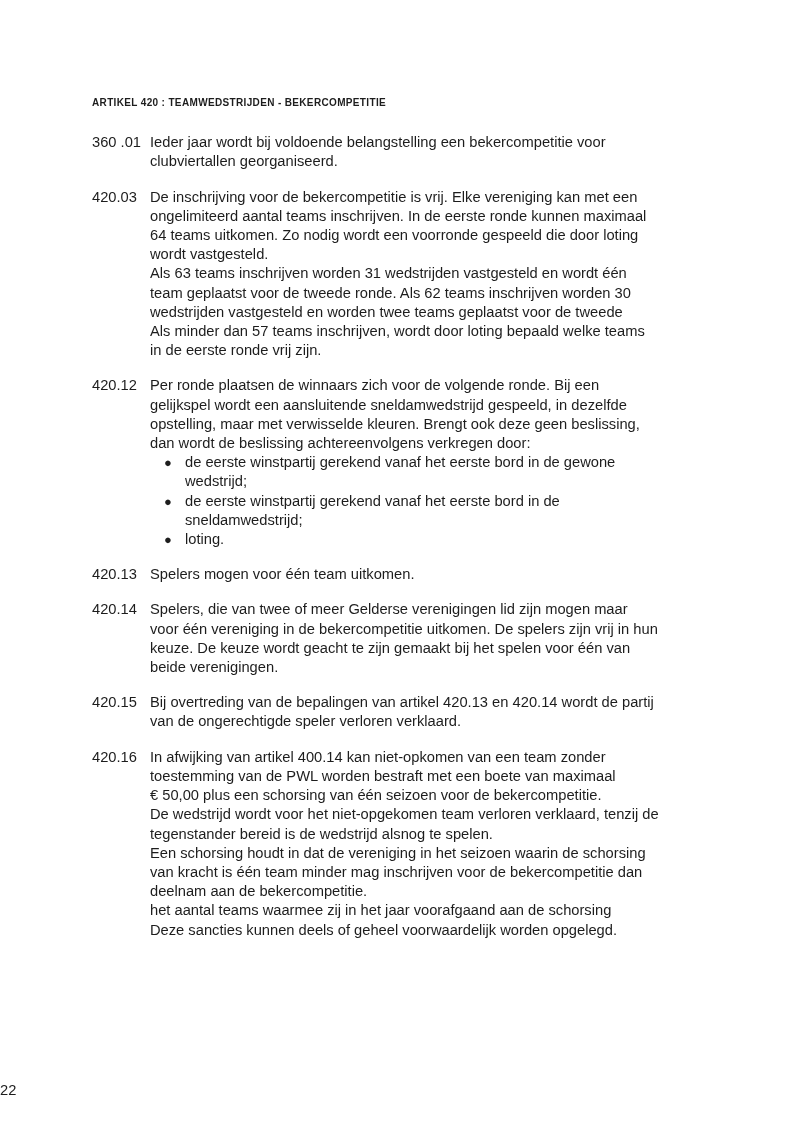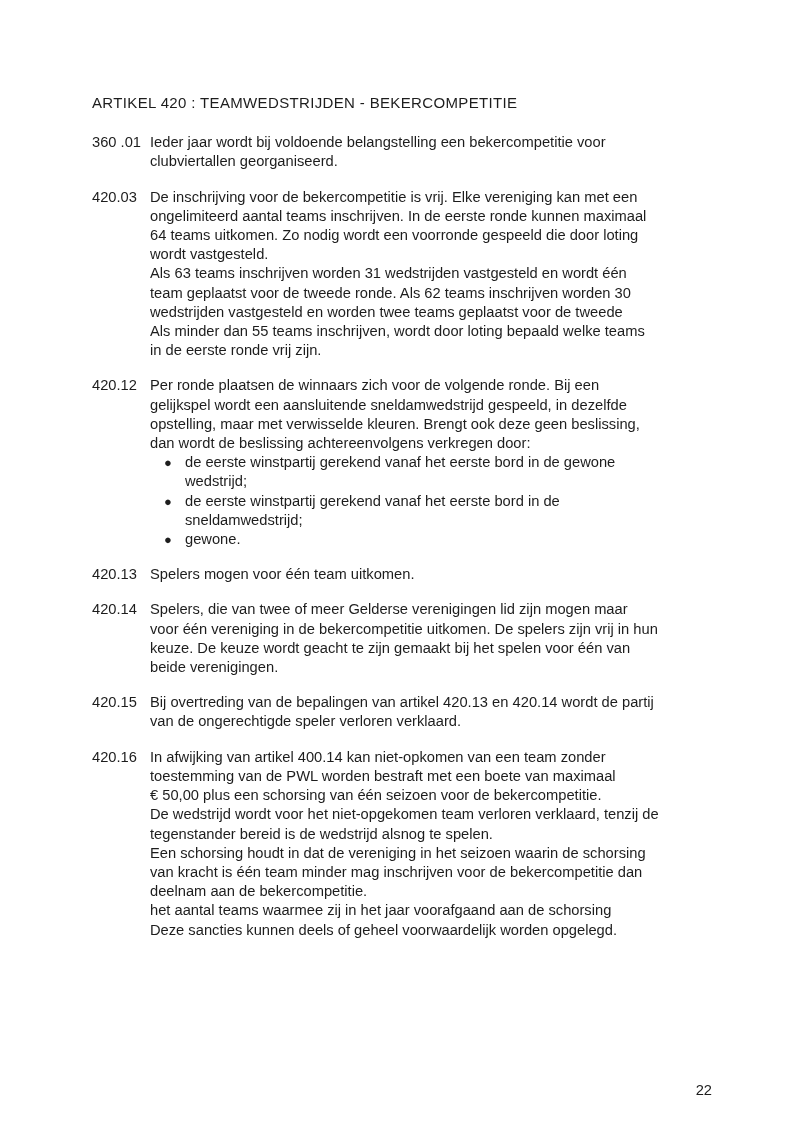--- a/index.html
+++ b/index.html
@@ -3,35 +3,35 @@
 <meta charset="utf-8">
 <style>
   html, body { margin: 0; padding: 0; background: #ffffff; }
   body {
     width: 800px; height: 1131px; position: relative; overflow: hidden;
     font-family: "Liberation Sans", sans-serif;
     color: #1d1d1d;
   }
   .page { position: absolute; inset: 0; padding: 93px 40px 0 92px; }
   .title {
-    font-size: 15px; font-weight: normal; line-height: 19.2px;
+    font-size: 10px; font-weight: bold; line-height: 19.2px;
     letter-spacing: 0.35px; margin: 0 0 21px 0; white-space: pre;
   }
   .sections { font-size: 14.7px; line-height: 19.2px; }
   .section { display: flex; margin-bottom: 16px; }
   .sec-num { flex: 0 0 58px; white-space: pre; }
   .sec-body { flex: 1 1 auto; min-width: 0; }
   .line { white-space: pre; }
   .block.gap-above { margin-top: 18px; }
   .bullet-item { display: flex; }
   .bullet-glyph { flex: 0 0 21px; margin-left: 14px; font-size: 13px; }
   .bullet-lines { flex: 1 1 auto; min-width: 0; }
   .footer {
     position: absolute; top: 1081px; left: 0; width: 712px;
-    text-align: right; font-size: 14.7px; line-height: 19.2px;
+    text-align: left; font-size: 14.7px; line-height: 19.2px;
   }
 </style>
 </head>
 <body>
 
 <div class="page">
   <div class="title">ARTIKEL 420 : TEAMWEDSTRIJDEN - BEKERCOMPETITIE</div>
   <div class="sections" id="sections">
       <div class="section">
         <div class="sec-num">360 .01</div>
@@ -46,21 +46,21 @@
         <div class="sec-num">420.03</div>
         <div class="sec-body">
           <div class="block">
             <div class="line">De inschrijving voor de bekercompetitie is vrij. Elke vereniging kan met een</div>
             <div class="line">ongelimiteerd aantal teams inschrijven. In de eerste ronde kunnen maximaal</div>
             <div class="line">64 teams uitkomen. Zo nodig wordt een voorronde gespeeld die door loting</div>
             <div class="line">wordt vastgesteld.</div>
             <div class="line">Als 63 teams inschrijven worden 31 wedstrijden vastgesteld en wordt één</div>
             <div class="line">team geplaatst voor de tweede ronde. Als 62 teams inschrijven worden 30</div>
             <div class="line">wedstrijden vastgesteld en worden twee teams geplaatst voor de tweede</div>
-            <div class="line">Als minder dan 55 teams inschrijven, wordt door loting bepaald welke teams</div>
+            <div class="line">Als minder dan 57 teams inschrijven, wordt door loting bepaald welke teams</div>
             <div class="line">in de eerste ronde vrij zijn.</div>
           </div>
         </div>
       </div>
       <div class="section">
         <div class="sec-num">420.12</div>
         <div class="sec-body">
           <div class="block">
             <div class="line">Per ronde plaatsen de winnaars zich voor de volgende ronde. Bij een</div>
             <div class="line">gelijkspel wordt een aansluitende sneldamwedstrijd gespeeld, in dezelfde</div>
@@ -78,21 +78,21 @@
             <div class="bullet-item">
               <span class="bullet-glyph">●</span>
               <div class="bullet-lines">
                 <div class="line">de eerste winstpartij gerekend vanaf het eerste bord in de</div>
                 <div class="line">sneldamwedstrijd;</div>
               </div>
             </div>
             <div class="bullet-item">
               <span class="bullet-glyph">●</span>
               <div class="bullet-lines">
-                <div class="line">gewone.</div>
+                <div class="line">loting.</div>
               </div>
             </div>
           </div>
         </div>
       </div>
       <div class="section">
         <div class="sec-num">420.13</div>
         <div class="sec-body">
           <div class="block">
             <div class="line">Spelers mogen voor één team uitkomen.</div>

